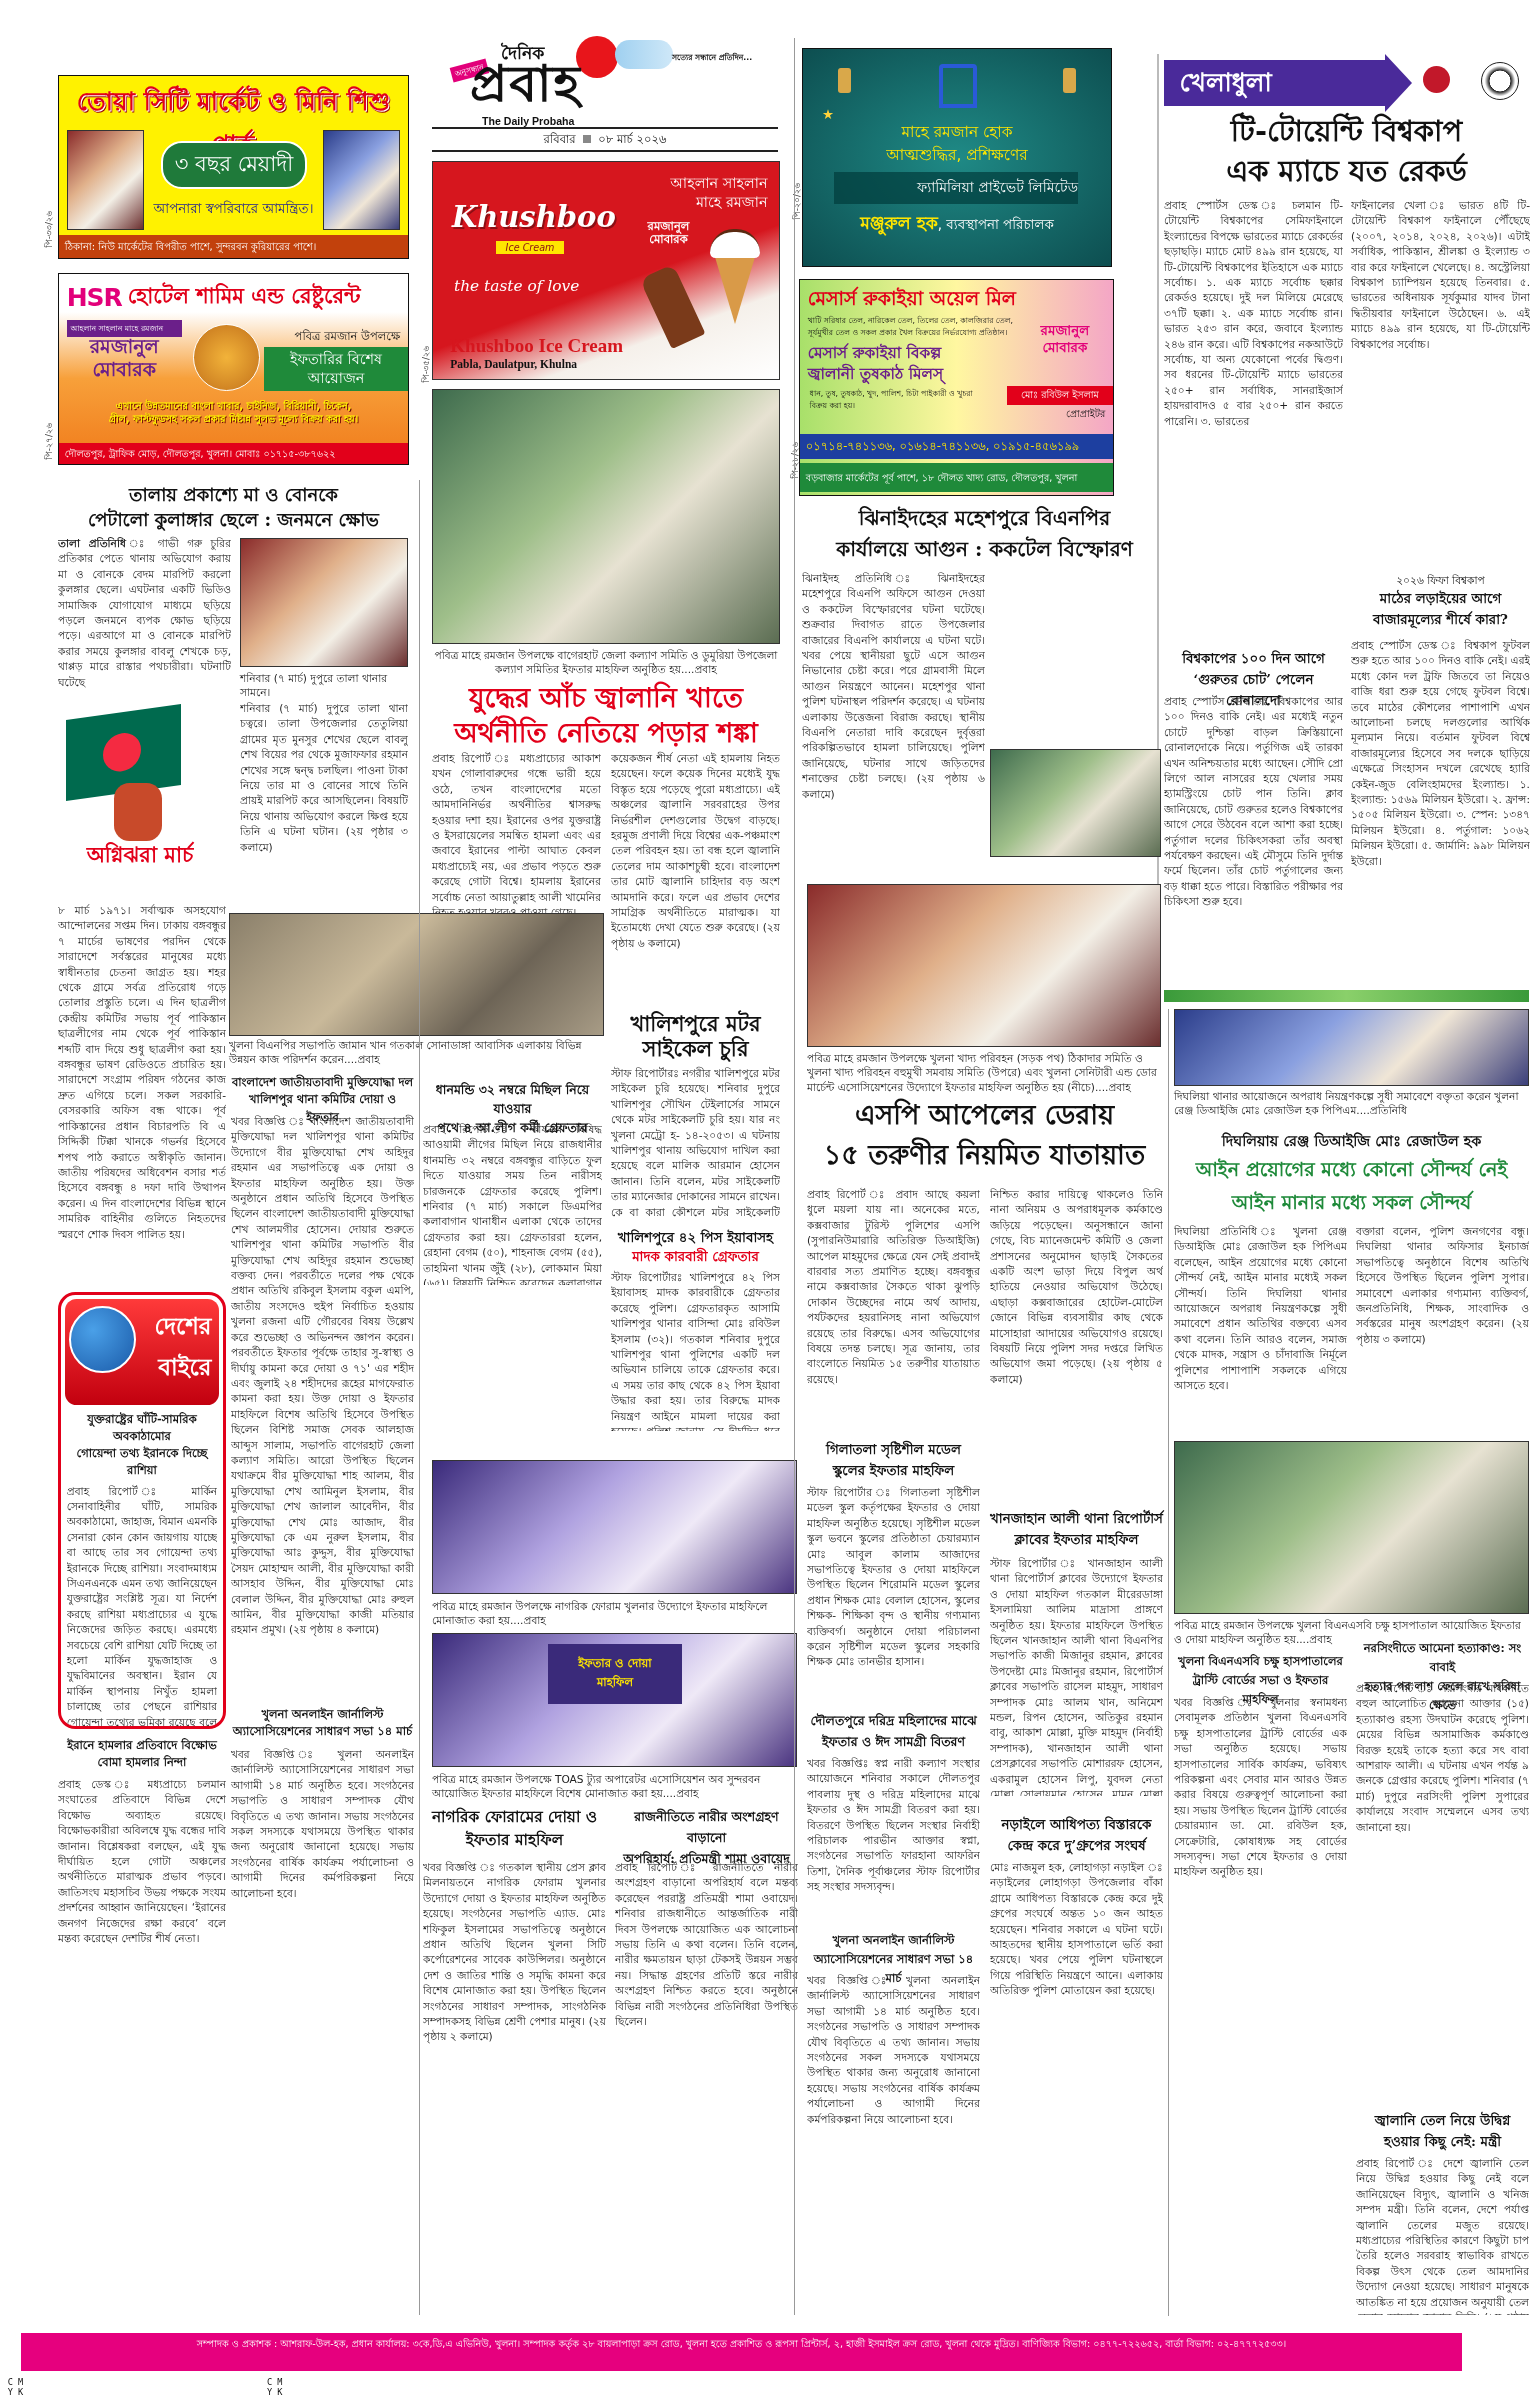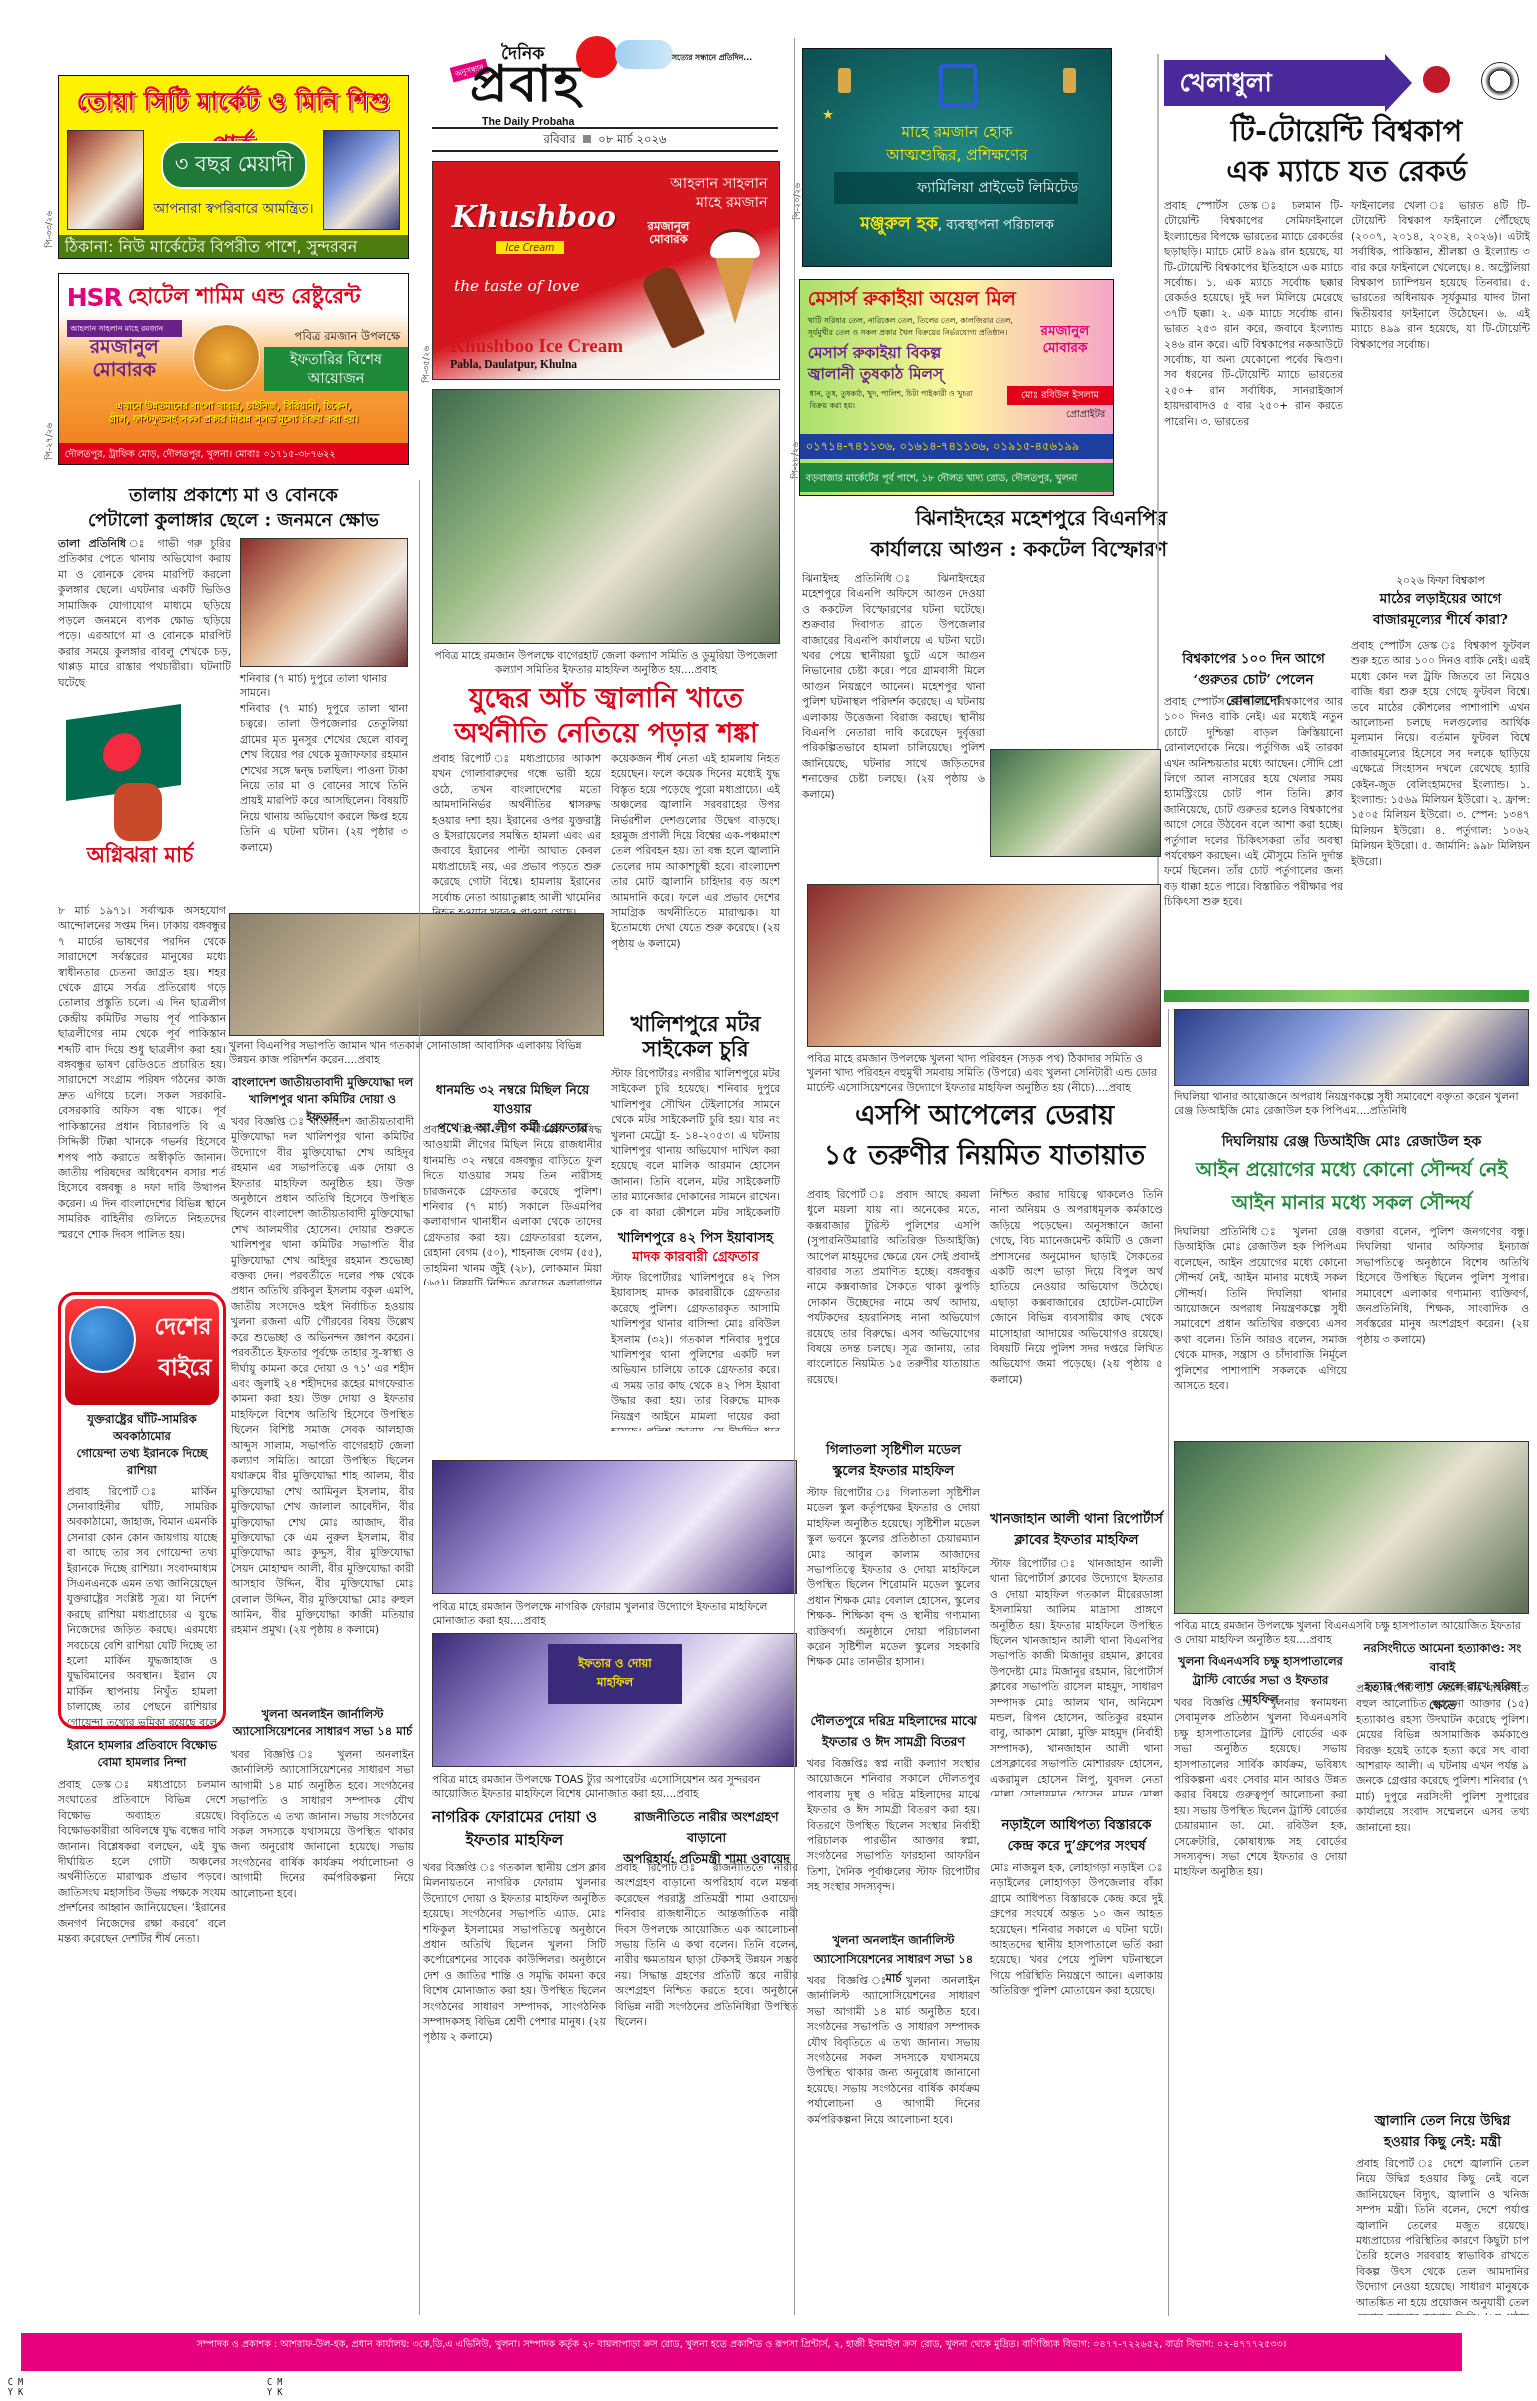--- a/index.html
+++ b/index.html
@@ -20,21 +20,21 @@
 </style>
 </head>
 <body>
 
 <div class="abs" style="left:58px;top:75px;width:351px;height:184px;background:#fff200;border:1.9px solid #111;">
   <div style="font-size:25px;font-weight:bold;color:#e2001a;text-align:center;margin-top:5.8px;font-family:'DejaVu Serif',serif;text-shadow:1px 1px 0 #fff,1.9px 1.9px 0 #900;">তোয়া সিটি মার্কেট ও মিনি শিশু পার্ক</div>
   <div class="photo red" style="position:absolute;left:7.7px;top:54px;width:77px;height:100px;"></div>
   <div class="photo blue" style="position:absolute;right:7.7px;top:54px;width:77px;height:100px;"></div>
   <div style="position:absolute;left:102px;top:65px;width:146px;height:48px;background:#1f7a3a;color:#fff;border:2.9px solid #fff;border-radius:21px;font-size:21px;text-align:center;line-height:42px;">৩ বছর মেয়াদী</div>
   <div style="position:absolute;left:91px;right:91px;top:123px;font-size:13.4px;color:#23238e;text-align:center;">আপনারা স্বপরিবারে আমন্ত্রিত।</div>
-  <div style="position:absolute;left:0;right:0;bottom:0;height:23px;background:#4d7c0f;color:#fff;font-size:16px;line-height:23px;padding-left:5.8px;">ঠিকানা: নিউ মার্কেটের বিপরীত পাশে, সুন্দরবন কুরিয়ারের পাশে।</div>
+  <div style="position:absolute;left:0;right:0;bottom:0;height:23px;background:#c2410c;color:#fff;font-size:10px;line-height:23px;padding-left:5.8px;">ঠিকানা: নিউ মার্কেটের বিপরীত পাশে, সুন্দরবন কুরিয়ারের পাশে।</div>
 </div>
 <div class="abs adcode" style="left:42px;top:211px;">পি-৩৩/২৬</div>
 
 <div class="abs" style="left:58px;top:273px;width:351px;height:192px;background:linear-gradient(180deg,#fff 0,#fff 20%,#f7a03a 55%,#f07a1a 100%);border:1.9px solid #111;">
   <div style="display:flex;align-items:center;padding:5.8px 7.7px;">
     <span style="font-size:25px;font-weight:bold;color:#e2007a;letter-spacing:-1px;">HSR</span>
     <span style="font-size:21px;font-weight:bold;color:#e2001a;margin-left:5.8px;font-family:'DejaVu Serif',serif;">হোটেল শামিম এন্ড রেষ্টুরেন্ট</span>
   </div>
   <div style="position:absolute;left:7.7px;top:46px;width:115px;background:#6b1f8a;color:#fff;font-size:7.7px;padding:1.9px 3.8px;">আহলান সাহলান মাহে রমজান</div>
   <div style="position:absolute;left:7.7px;top:61px;width:115px;font-size:19px;font-weight:bold;color:#6b1f8a;text-align:center;line-height:23px;">রমজানুল মোবারক</div>
@@ -207,21 +207,21 @@
   </div>
   <div style="position:absolute;left:9.6px;top:108px;width:183px;font-size:7.7px;line-height:11.5px;">ধান, তুষ, তুষকাঠ, খুদ, পালিশ, চিটা পাইকারী ও খুচরা বিক্রয় করা হয়।</div>
   <div style="position:absolute;right:9.6px;top:42px;width:77px;font-size:13.4px;font-weight:bold;color:#e2007a;text-align:center;line-height:17.3px;">রমজানুল মোবারক</div>
   <div style="position:absolute;right:0;top:106px;width:106px;background:#e2001a;color:#fff;font-size:9.6px;text-align:center;padding:1.9px 0;">মোঃ রবিউল ইসলাম</div>
   <div style="position:absolute;right:7.7px;top:127px;font-size:9.6px;">প্রোপ্রাইটর</div>
   <div style="position:absolute;left:0;right:0;top:154px;height:25px;background:#1d3fa0;color:#ffe600;font-size:11.5px;line-height:25px;padding-left:5.8px;white-space:nowrap;overflow:hidden;">০১৭১৪-৭৪১১৩৬, ০১৬১৪-৭৪১১৩৬, ০১৯১৫-৪৫৬১৯৯</div>
   <div style="position:absolute;left:0;right:0;top:183px;height:29px;background:#1f8a3a;color:#fff;font-size:9.6px;line-height:29px;padding-left:5.8px;white-space:nowrap;overflow:hidden;">বড়বাজার মার্কেটের পূর্ব পাশে, ১৮ দৌলত খাদ্য রোড, দৌলতপুর, খুলনা</div>
 </div>
 <div class="abs adcode" style="left:788px;top:442px;">পি-২৮/২৬</div>
 
-<div class="abs hl" style="left:802px;top:503px;width:365px;font-size:20px;line-height:31px;text-align:right;">
+<div class="abs hl" style="left:802px;top:503px;width:365px;font-size:20px;line-height:31px;">
   <div>ঝিনাইদহের মহেশপুরে বিএনপির</div>
   <div>কার্যালয়ে আগুন : ককটেল বিস্ফোরণ</div>
 </div>
 <div class="abs body-text" style="left:802px;top:571px;width:183px;height:471px;overflow:hidden;">ঝিনাইদহ প্রতিনিধি ঃ ঝিনাইদহের মহেশপুরে বিএনপি অফিসে আগুন দেওয়া ও ককটেল বিস্ফোরণের ঘটনা ঘটেছে। শুক্রবার দিবাগত রাতে উপজেলার বাজারের বিএনপি কার্যালয়ে এ ঘটনা ঘটে। খবর পেয়ে স্থানীয়রা ছুটে এসে আগুন নিভানোর চেষ্টা করে। পরে গ্রামবাসী মিলে আগুন নিয়ন্ত্রণে আনেন। মহেশপুর থানা পুলিশ ঘটনাস্থল পরিদর্শন করেছে। এ ঘটনায় এলাকায় উত্তেজনা বিরাজ করছে। স্থানীয় বিএনপি নেতারা দাবি করেছেন দুর্বৃত্তরা পরিকল্পিতভাবে হামলা চালিয়েছে। পুলিশ জানিয়েছে, ঘটনার সাথে জড়িতদের শনাক্তের চেষ্টা চলছে। (২য় পৃষ্ঠায় ৬ কলামে)</div>
 
 <div class="abs" style="left:1164px;top:60px;width:365px;height:46px;">
   <div style="position:absolute;left:0;top:0;width:221px;height:46px;background:#4a2a9a;color:#fff;font-size:25px;font-weight:bold;line-height:46px;padding-left:15.4px;">খেলাধুলা</div>
   <div style="position:absolute;left:221px;top:-5.8px;width:0;height:0;border-top:29px solid transparent;border-bottom:29px solid transparent;border-left:27px solid #4a2a9a;"></div>
   <div style="position:absolute;left:259px;top:5.8px;width:27px;height:27px;border-radius:50%;background:#c2182a;"></div>
   <div style="position:absolute;right:9.6px;top:1.9px;width:38px;height:38px;border-radius:50%;background:radial-gradient(circle,#fff 40%,#222 42%,#fff 60%);border:1px solid #222;"></div>

